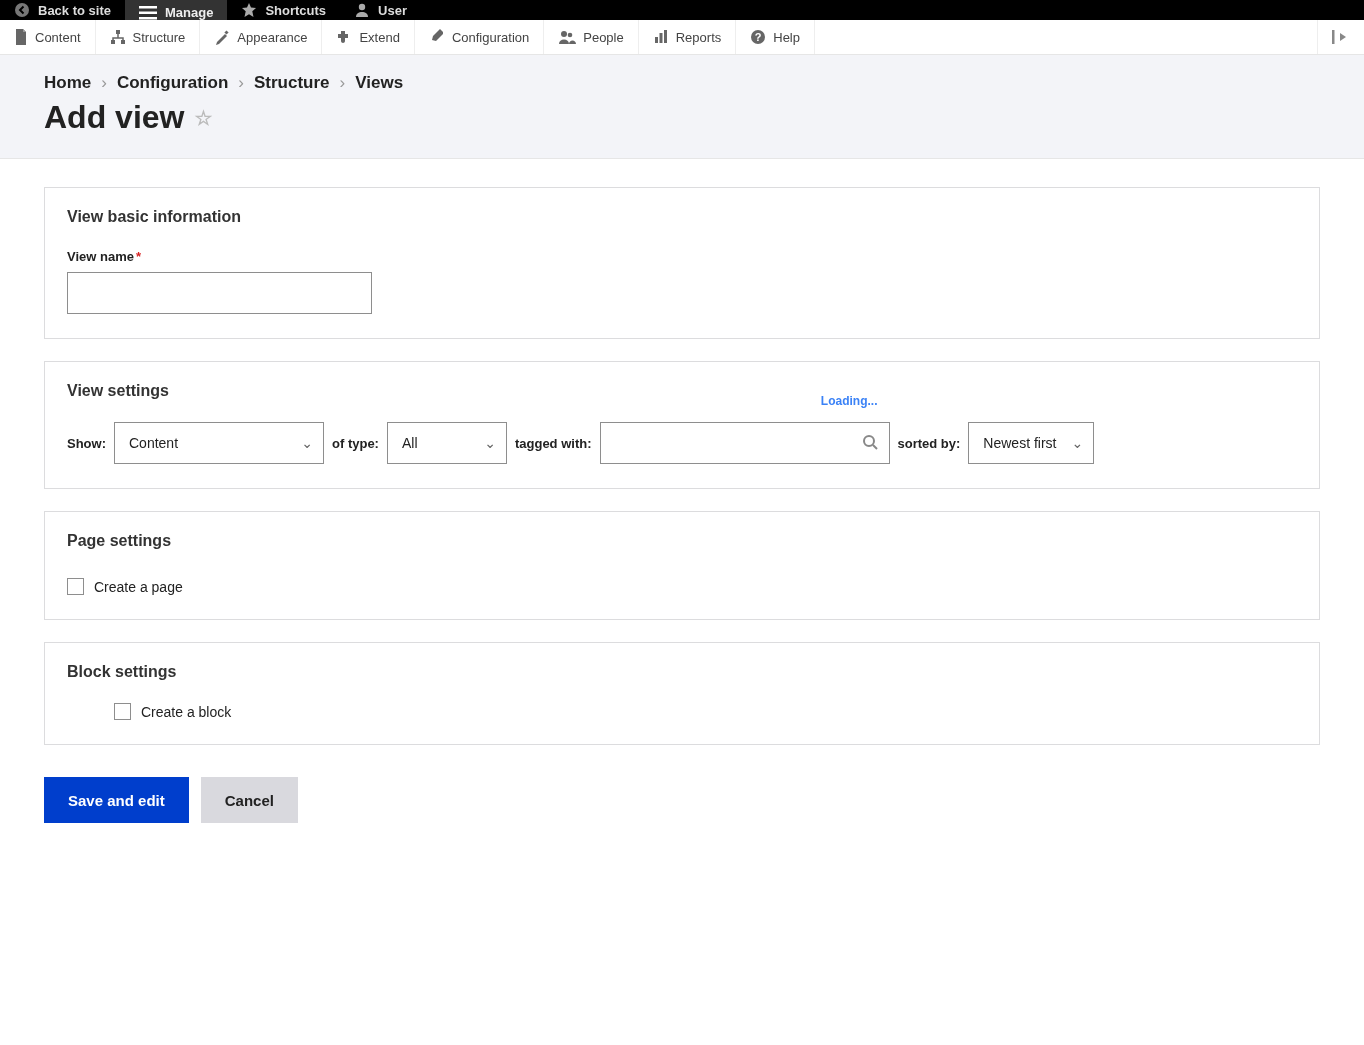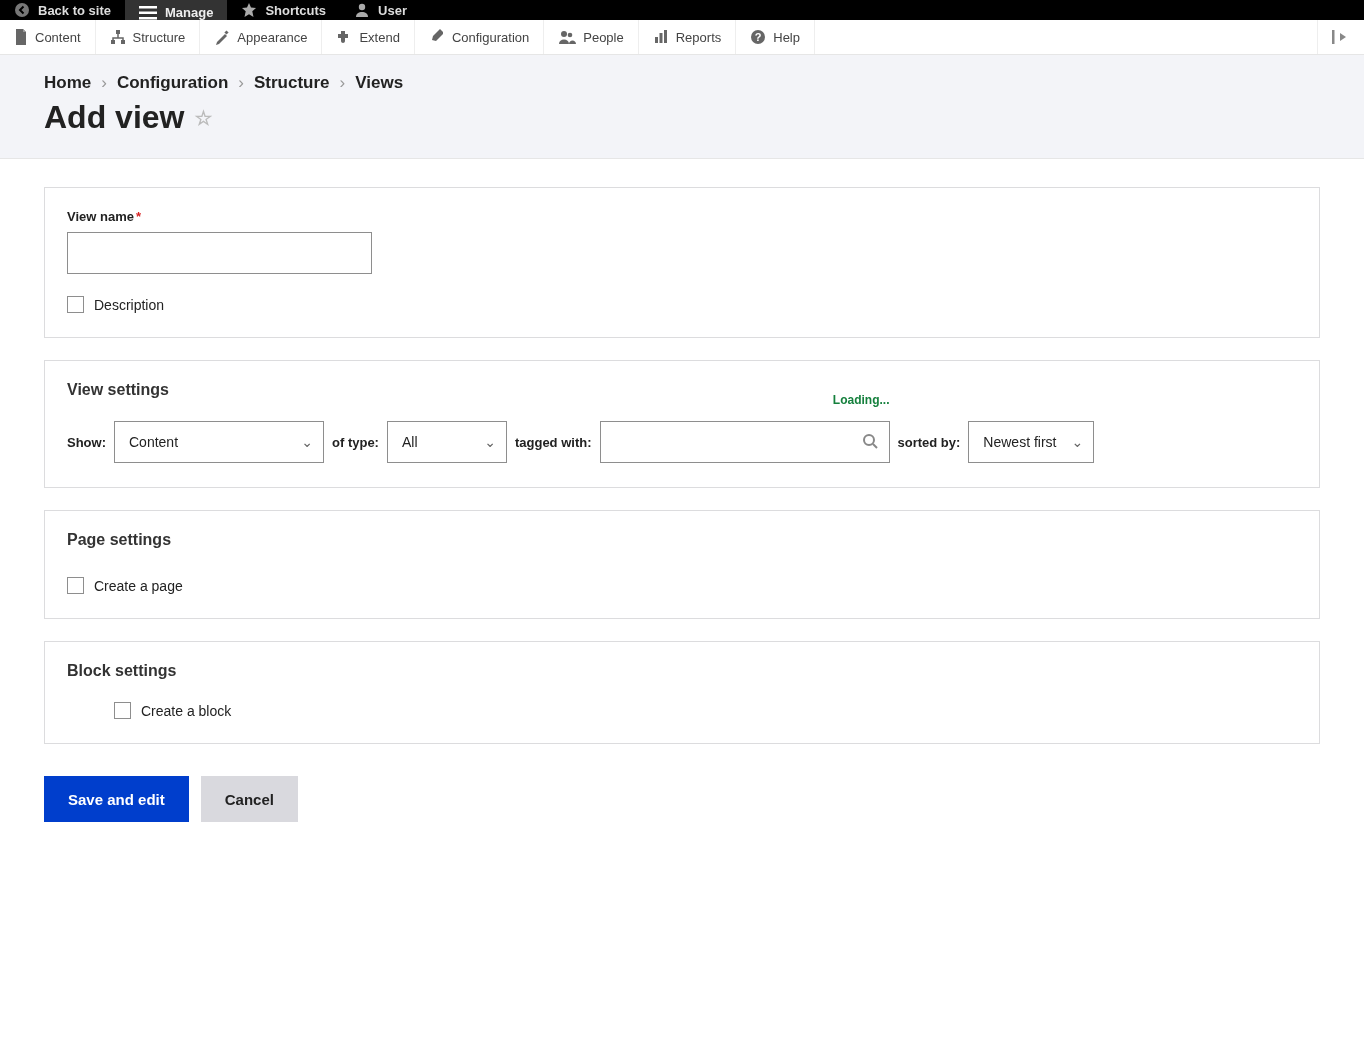--- a/index.html
+++ b/index.html
@@ -162,23 +162,23 @@
   font-size: 14px;
 }
 .select.show { width: 210px; }
 .select.type { width: 120px; }
 .select.sort { width: 126px; }
 
 .tagged-wrap { position: relative; }
 .tagged-wrap .loading {
   position: absolute;
   top: -28px;
-  right: 0;
+  right: 12px;
   font-size: 12px;
-  color: #15803d;
+  color: #3b82f6;
   font-weight: 600;
 }
 .tagged {
   width: 290px;
   height: 42px;
   border: 1px solid #8e8e8e;
   padding: 6px 36px 6px 10px;
 }
 .search-icon {
   position: absolute;
@@ -344,29 +344,26 @@
   </div>
   <h1 class="page-title">
     <span>Add view</span>
     <span class="star">☆</span>
   </h1>
 </div>
 
 <div class="content">
 
   <div class="panel">
+    <div class="panel-title">View basic information</div>
     <div>
       <label class="form-label">
         <span>View name</span><span class="req">*</span>
       </label><br>
       <input type="text" class="wide" value="" style="">
-    </div>
-    <div class="checkbox-row">
-      <input type="checkbox" style="">
-      <span>Description</span>
     </div>
   </div>
 
   <div class="panel">
     <div class="panel-title">View settings</div>
     <div class="settings-row" style="margin-top:14px;">
       <span class="inline-label">Show:</span>
       <div class="select show">
         <span>Content</span>
         <span class="chev">⌄</span>

